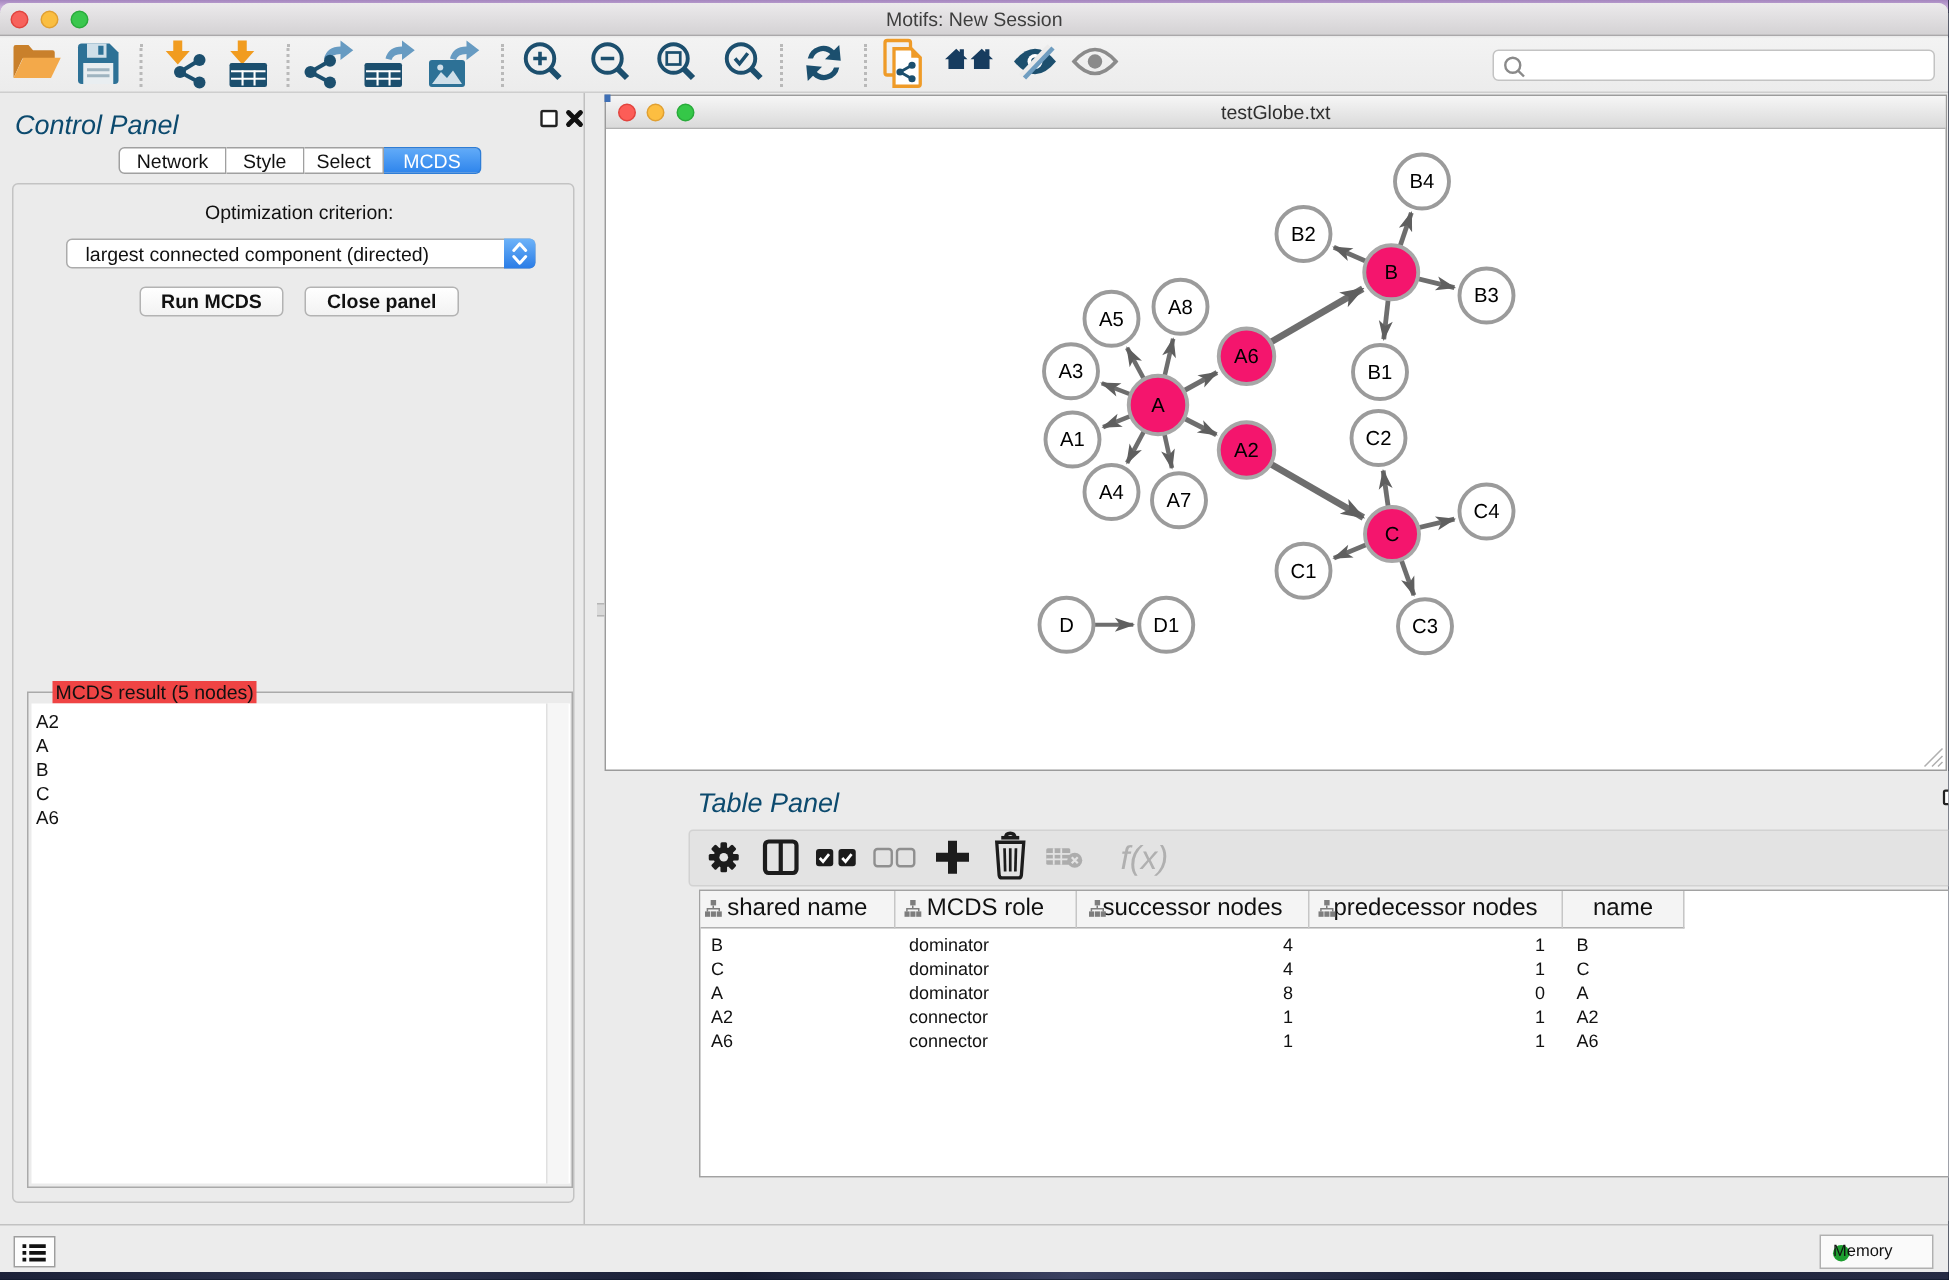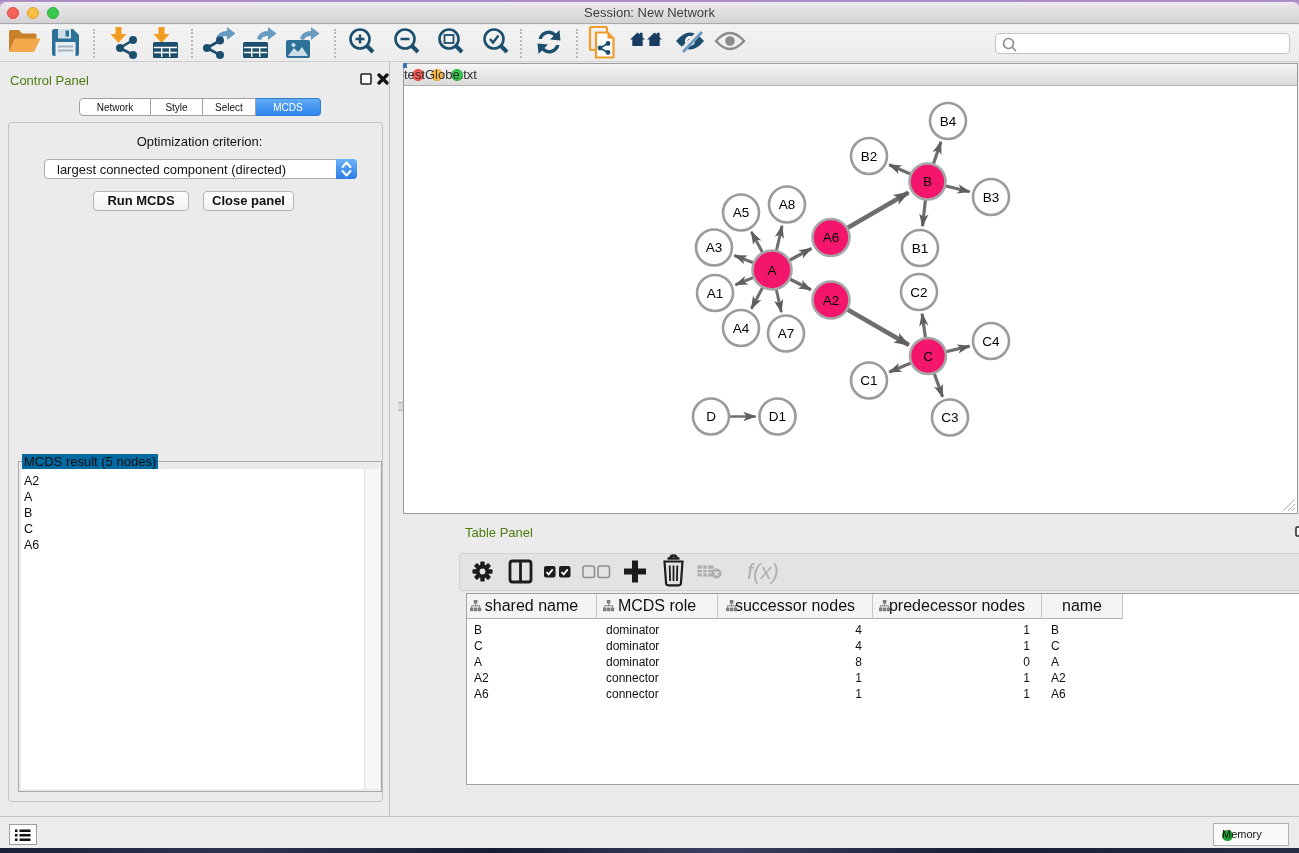--- a/index.html
+++ b/index.html
@@ -23,59 +23,59 @@
 #toolbar { position:absolute; left:0; top:23px; width:100%; height:37px;
   background:linear-gradient(#f3f3f3,#ececec); border-bottom:1px solid #cecece; }
 .tsep { position:absolute; top:4px; height:29px; width:0;
   border-left:2px dotted #b9b9b9; }
 #searchbox { position:absolute; left:995px; top:8px; width:295px; height:21px;
   background:#fff; border:1px solid #c3c3c3; border-radius:4px; }
 
 #main { position:absolute; left:0; top:60px; width:1299px; height:754px; background:#ebebeb; }
 #cp { position:absolute; left:0; top:0; width:390px; height:754px; background:#ebebeb;
   border-right:1px solid #c0c0c0; }
-.panelTitle { position:absolute; font-size:13px; color:#4d7c0f; }
-
-.seg { position:absolute; display:flex; height:18px; font-size:10px; }
+.panelTitle { position:absolute; font-size:18px; color:#0c4a6e;font-style:italic; }
+
+.seg { position:absolute; display:flex; height:18px; font-size:13px; }
 .seg div { background:#fff; border:1px solid #a0a0a0; border-left:none;
   display:flex; align-items:center; justify-content:center; color:#111; }
 .seg div:first-child { border-left:1px solid #a0a0a0; border-radius:4px 0 0 4px; }
 .seg div:last-child { border-radius:0 4px 4px 0; }
 .seg div.on { background:linear-gradient(#61abf8,#2f85ec); border-color:#2e7dd6; color:#fff; }
 #cpPanel { position:absolute; left:8px; top:60px; width:375px; height:680px;
   border:1px solid #c3c3c3; border-radius:4px; background:#ebebeb; }
 #optlabel { position:absolute; left:4px; top:11px; width:100%; text-align:center;
   font-size:13px; color:#111; }
 #combo { position:absolute; left:35px; top:36px; width:313px; height:20px; background:#fff;
   border:1px solid #ababab; border-radius:4px; font-size:13px; color:#111; line-height:19px;
   padding-left:12px; }
 #comboBtn { position:absolute; right:-1px; top:-1px; width:21px; height:20px;
   background:linear-gradient(#6db3f9,#2a7ce6); border-radius:0 4px 4px 0; }
 .btn { position:absolute; top:68px; height:20px; background:linear-gradient(#ffffff,#f2f2f2);
   border:1px solid #b3b3b3; border-radius:4px; font-size:13px; color:#111;
   text-align:center; line-height:18px;font-weight:bold; }
 
 #fs { position:absolute; left:9px; top:338px; width:364px; height:331px;
   border:1px solid #a9a9a9; }
-#fsLegend { position:absolute; left:3px; top:-8px; background:#0369a1; padding:0 2px;
+#fsLegend { position:absolute; left:16px; top:-8px; background:#ef4444; padding:0 2px;
   font-size:13px; color:#111; }
 #fsList { position:absolute; left:2px; top:7px; width:359px; height:320px; background:#fff;
   font-size:12.5px; color:#111; padding-top:4px; }
 #fsList div { height:16px; line-height:16px; padding-left:3px; }
 #fsScroll { position:absolute; right:2px; top:7px; width:15px; height:320px;
   background:#f6f6f6; border-left:1px solid #e0e0e0; }
 
 #nw { position:absolute; left:403px; top:1px; width:895px; height:451px;
   border:1px solid #9b9b9b; background:#fff; }
 #nwTitle { position:absolute; left:0; top:0; width:100%; height:22px;
   background:linear-gradient(#f6f6f6,#dadada); border-bottom:1px solid #b2b2b2; }
 #nwTitle .t1 { left:8px; top:5px; background:#fc5d57; border:1px solid #e2443e; }
 #nwTitle .t2 { left:27px; top:5px; background:#fdbe41; border:1px solid #e0a032; }
 #nwTitle .t3 { left:47px; top:5px; background:#35c748; border:1px solid #28ab3a; }
-#nwText { position:absolute; top:3px; left:0; width:100%; 
+#nwText { position:absolute; top:3px; left:0; width:100%; text-align:center;
   font-size:13px; color:#2e2e2e; }
 
 #tp { position:absolute; left:391px; top:452px; width:1076px; height:300px; background:#ebebeb;margin-left:48px; }
 #tpBar { position:absolute; left:20px; top:39px; width:880px; height:38px;
   background:#e3e3e3; border:1px solid #d2d2d2; border-radius:3px; }
 #tbl { position:absolute; left:27px; top:79px; width:873px; height:192px; background:#fff;
   border:1px solid #a2a2a2; font-size:12px; color:#111; }
 #tblHead { position:absolute; left:0; top:0; width:656px; height:25px; background:#f4f4f4;
   border-bottom:1px solid #b0b0b0; }
 #tblHead .hc { position:absolute; top:0; height:25px; border-right:1px solid #c6c6c6;
@@ -98,21 +98,21 @@
 </style>
 </head>
 <body>
 <div id="deskTop"></div>
 <div id="deskBot"></div>
 <div id="win">
   <div id="titlebar">
     <div class="tl t1"></div>
       <div class="tl t2"></div>
       <div class="tl t3"></div>
-    <div id="titletext">Session: New Network</div>
+    <div id="titletext">Motifs: New Session</div>
   </div>
   <div id="toolbar">
     <div class="tsep" style="left:93px"></div>
     <div class="tsep" style="left:191px"></div>
     <div class="tsep" style="left:334px"></div>
     <div class="tsep" style="left:520px"></div>
     <div class="tsep" style="left:576px"></div>
     <svg id="tbicons" width="770" height="37" viewBox="0 0 770 37" style="left:0;top:-2px">
 
       <g transform="translate(8,6)">
@@ -277,21 +277,21 @@
         <div id="combo">largest connected component (directed)
           <div id="comboBtn">
             <svg width="21" height="20" viewBox="0 0 21 20" style="left:0;top:0">
               <path d="M6.5 8 L10.5 3.5 L14.5 8" fill="none" stroke="#fff" stroke-width="2" stroke-linejoin="round" stroke-linecap="round"></path>
               <path d="M6.5 12 L10.5 16.5 L14.5 12" fill="none" stroke="#fff" stroke-width="2" stroke-linejoin="round" stroke-linecap="round"></path>
             </svg>
           </div>
         </div>
         <div id="optlabel">Optimization criterion:</div>
         <div class="btn" style="left:84px;width:96px">Run MCDS</div>
-        <div class="btn" style="left:194px;width:91px">Close panel</div>
+        <div class="btn" style="left:194px;width:103px">Close panel</div>
         <div id="fs">
           <div id="fsLegend">MCDS result (5 nodes)</div>
           <div id="fsList">
             <div>A2</div>
               <div>A</div>
               <div>B</div>
               <div>C</div>
               <div>A6</div>
           </div>
           <div id="fsScroll"></div>

